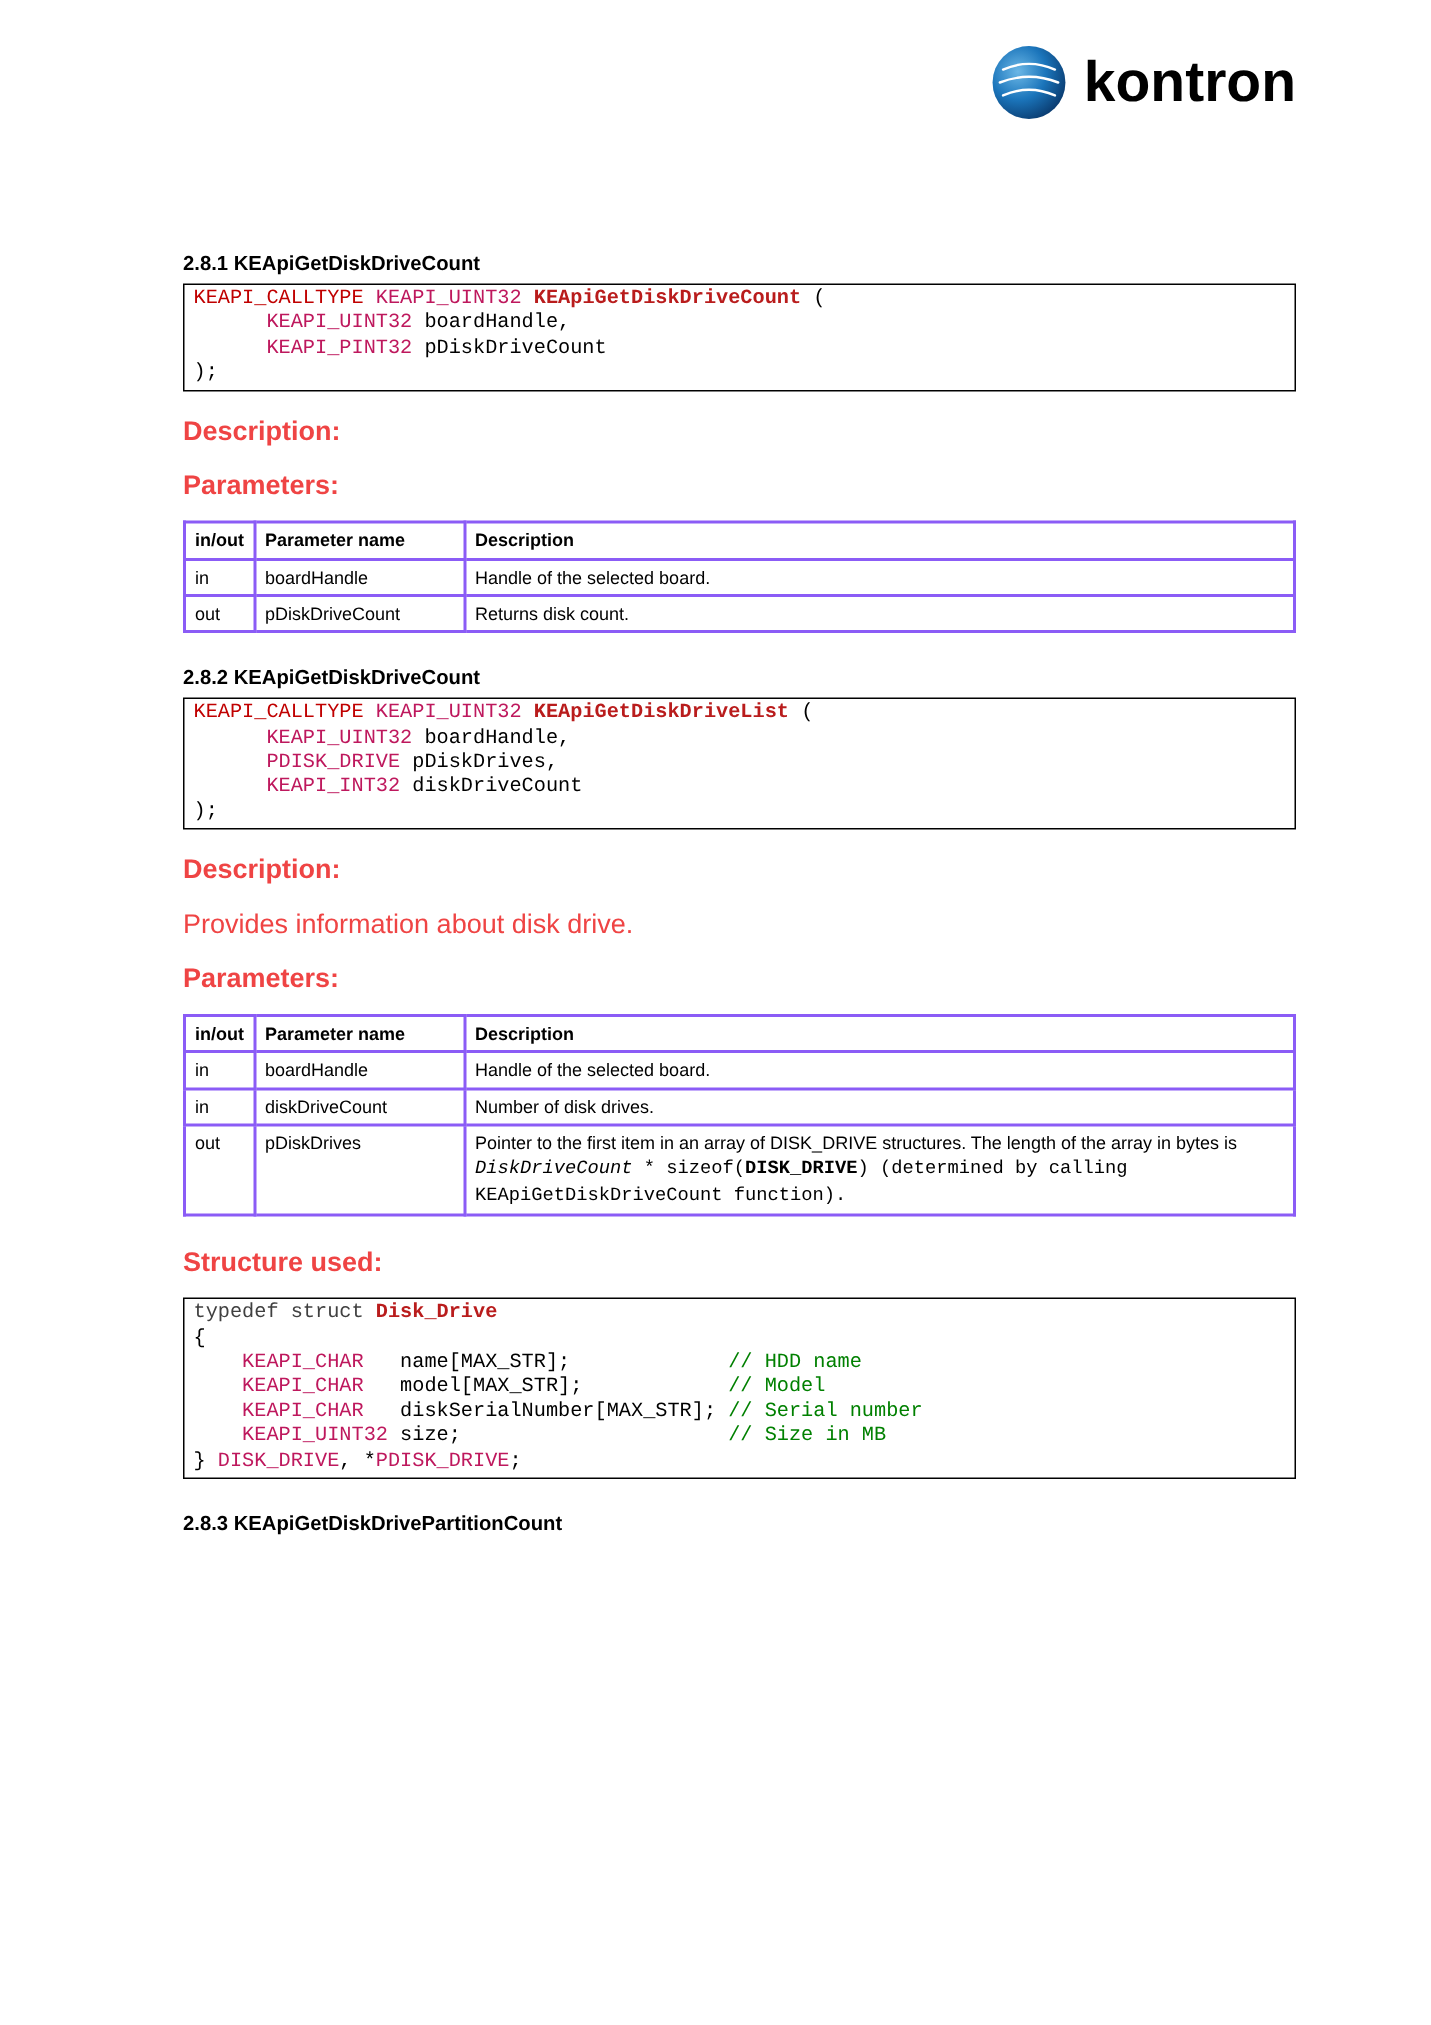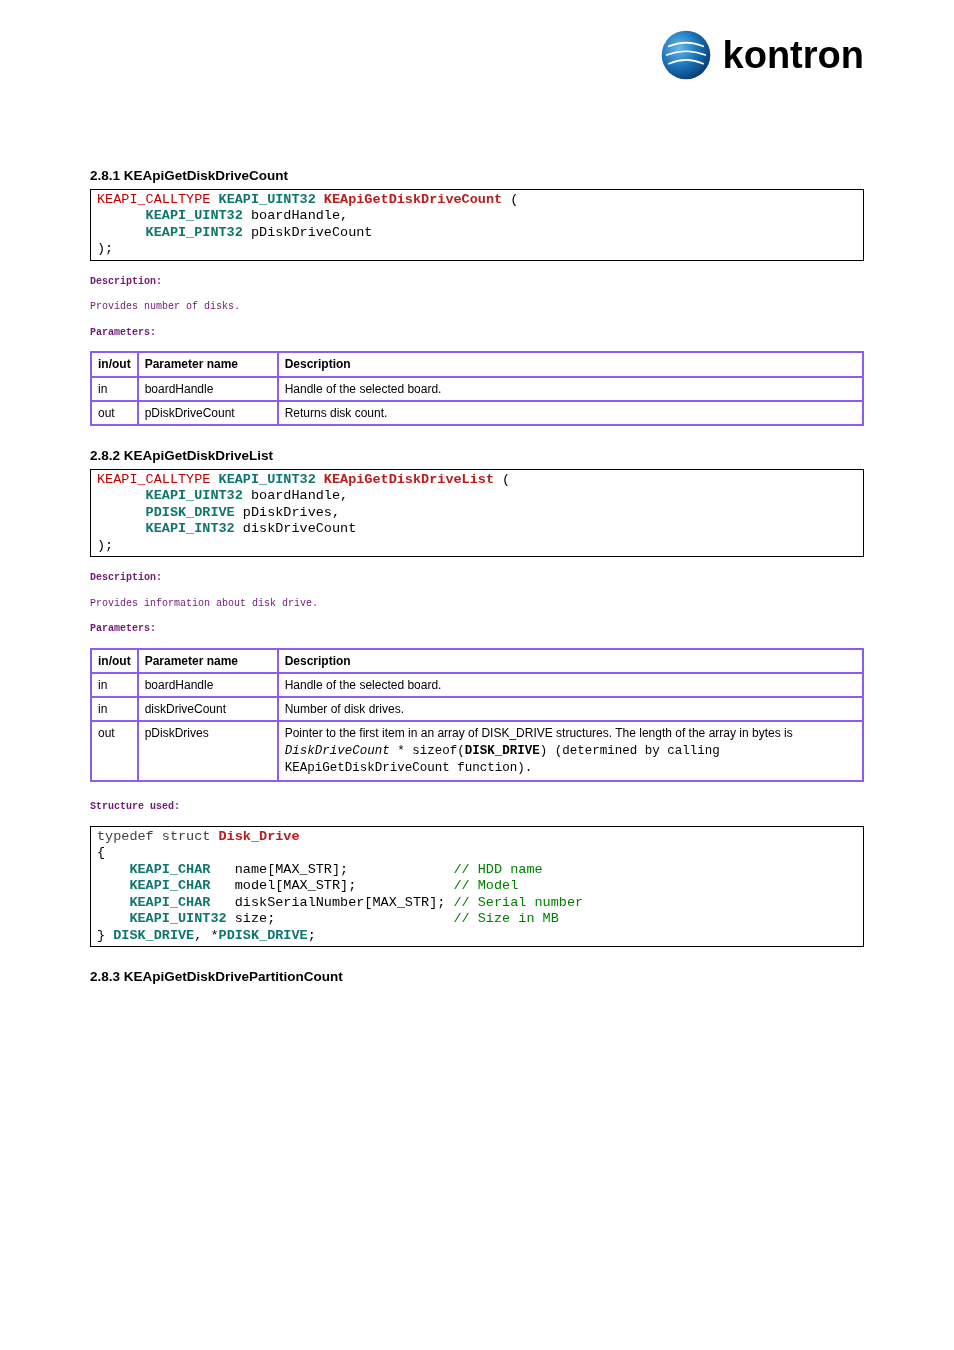--- a/index.html
+++ b/index.html
@@ -3,41 +3,41 @@
 <meta charset="utf-8">
 <style>
   * { box-sizing: border-box; margin: 0; padding: 0; }
   html, body { width: 954px; background: #fff; font-family: Arial, Helvetica, sans-serif; }
   .page { width: 954px; height: 1350px; padding: 30px 90px 30px 90px; position: relative; border-radius: 30px; }
 
   .logo { position: absolute; top: 28px; right: 90px; display: flex; align-items: center; gap: 10px; }
   .logo-icon { width: 54px; height: 54px; }
   .logo-text { font-size: 38px; font-weight: 900; letter-spacing: 0px; color: #000; font-family: Arial, Helvetica, sans-serif; }
 
-  .content { padding-top: 130px; }
+  .content { padding-top: 130px; margin-left: 32px; }
 
   .section-heading { font-size: 13.5px; font-weight: bold; color: #000; margin: 8px 0 6px 0; }
 
   .codebox {
     border: 1px solid #000;
     padding: 2px 6px 2px 6px;
     font-family: "Courier New", monospace;
     font-size: 13.5px;
     line-height: 1.22;
     white-space: pre;
     margin-bottom: 14px;
   }
   .kw-red { color: #c00000; font-weight: normal; }
-  .kw-blue { color: #0f766e; font-weight: bold; }
+  .kw-blue { color: #be185d; font-weight: normal; }
   .fn { color: #b91c1c; font-weight: bold; }
   .kw-green { color: #404040; }
   .comment { color: #008000; }
   .ital { font-style: italic; }
 
-  .desc { font-size: 10px; color: #701a75; margin: 8px 0 12px 0; line-height: 1.35; font-family: Liberation Mono, monospace; }
+  .desc { font-size: 18px; color: #ef4444; margin: 8px 0 12px 0; line-height: 1.35; }
 
   table.params {
     width: 100%;
     border-collapse: collapse;
     font-size: 12px;
     margin-bottom: 18px;
   }
   table.params th, table.params td {
     border: 2px solid #8b5cf6;
     padding: 3px 6px;
@@ -83,21 +83,20 @@
     <div class="block">
       <div class="section-heading">2.8.1 KEApiGetDiskDriveCount</div>
       <div class="codebox"><span class="kw-red">KEAPI_CALLTYPE</span> <span class="kw-blue">KEAPI_UINT32</span> <span class="fn">KEApiGetDiskDriveCount</span><span> (</span>
       <span class="kw-blue">KEAPI_UINT32</span><span> boardHandle,</span>
       <span class="kw-blue">KEAPI_PINT32</span><span> pDiskDriveCount</span>
 <span>);</span></div>
 
       <div class="desc">
         <span class="bold">Description:</span>
       </div>
-      <div class="desc">Provides number of disks.</div>
 
       <div class="desc">
         <span class="bold">Parameters:</span>
       </div>
 
       <table class="params">
         <tbody>
             <tr>
           <th class="dir-col">in/out</th>
           <th class="name-col">Parameter name</th>
@@ -111,21 +110,21 @@
         <tr>
           <td>out</td>
           <td>pDiskDriveCount</td>
           <td>Returns disk count.</td>
         </tr>
       </tbody>
         </table>
     </div>
 
     <div class="block">
-      <div class="section-heading">2.8.2 KEApiGetDiskDriveList</div>
+      <div class="section-heading">2.8.2 KEApiGetDiskDriveCount</div>
       <div class="codebox"><span class="kw-red">KEAPI_CALLTYPE</span> <span class="kw-blue">KEAPI_UINT32</span> <span class="fn">KEApiGetDiskDriveList</span><span> (</span>
       <span class="kw-blue">KEAPI_UINT32</span><span> boardHandle,</span>
       <span class="kw-blue">PDISK_DRIVE</span><span> pDiskDrives,</span>
       <span class="kw-blue">KEAPI_INT32</span><span> diskDriveCount</span>
 <span>);</span></div>
 
       <div class="desc">
         <span class="bold">Description:</span>
       </div>
       <div class="desc">Provides information about disk drive.</div>

